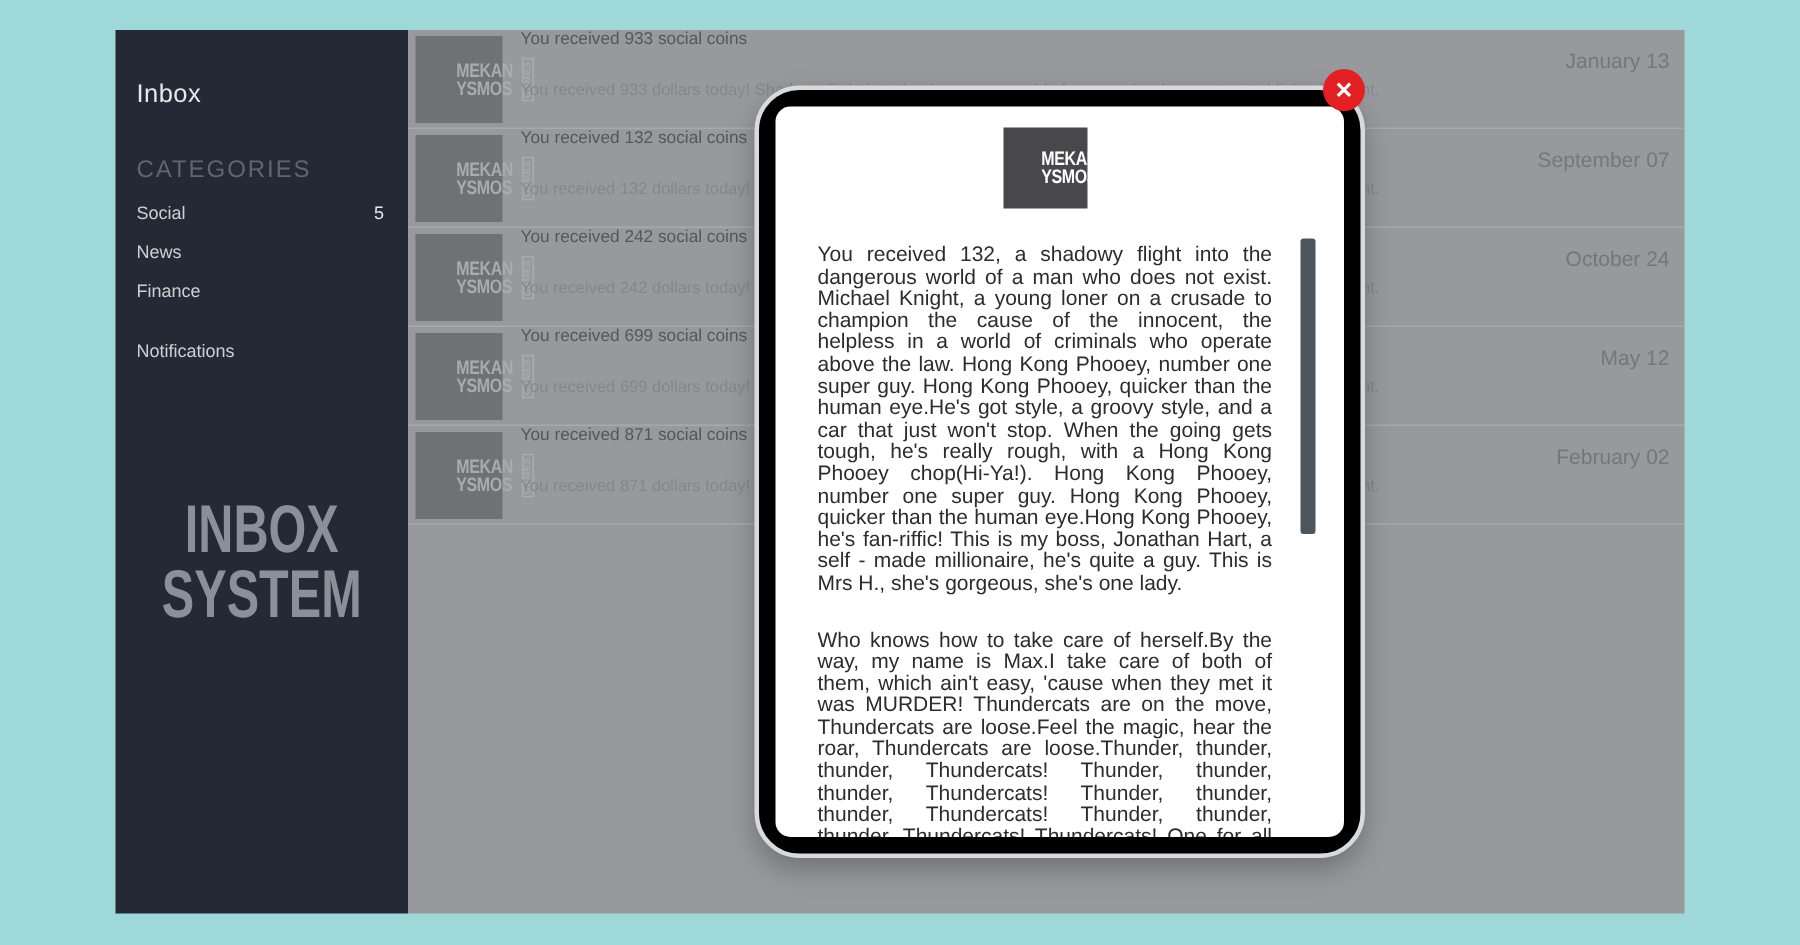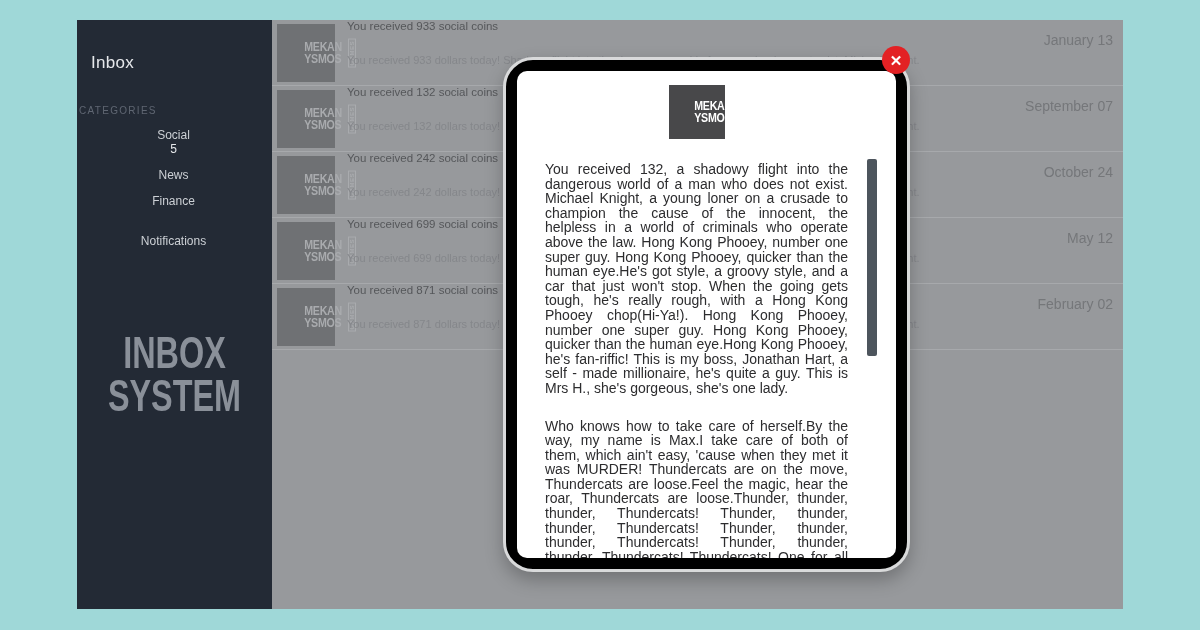--- a/index.html
+++ b/index.html
@@ -22,29 +22,28 @@
     width: 195px; height: 100%;
     background: #232a35;
     position: relative;
     flex: 0 0 195px;
   }
   .inbox-title {
     color: #e6e8eb; font-size: 17px; font-weight: 400;
     margin: 33px 0 0 14px; letter-spacing: 0.3px;
   }
   .cat-label {
-    color: #5f6672; font-size: 10px; letter-spacing: 1.3px;
-    margin: 32px 0 6px 2px;
+    color: #5f6672; font-size: 16px; letter-spacing: 1.3px;
+    margin: 32px 0 6px 14px;
   }
   .side-item {
     display: flex; justify-content: space-between; align-items: center;
     padding: 6px 16px 6px 14px;
     color: #ccd0d5; font-size: 12px;
     cursor: default;
-    flex-direction: column;
   }
   .side-item .count { color: #e6e8eb; font-size: 12px; }
   .side-item.spaced { margin-top: 14px; }
   .watermark {
     position: absolute; left: 0; top: 312px; width: 100%;
     text-align: center;
     color: #8a9099; font-weight: 700; font-size: 45px; line-height: 0.95;
   }
   .watermark span { display: block; transform: scaleX(0.72); transform-origin: 50% 50%; }
 

